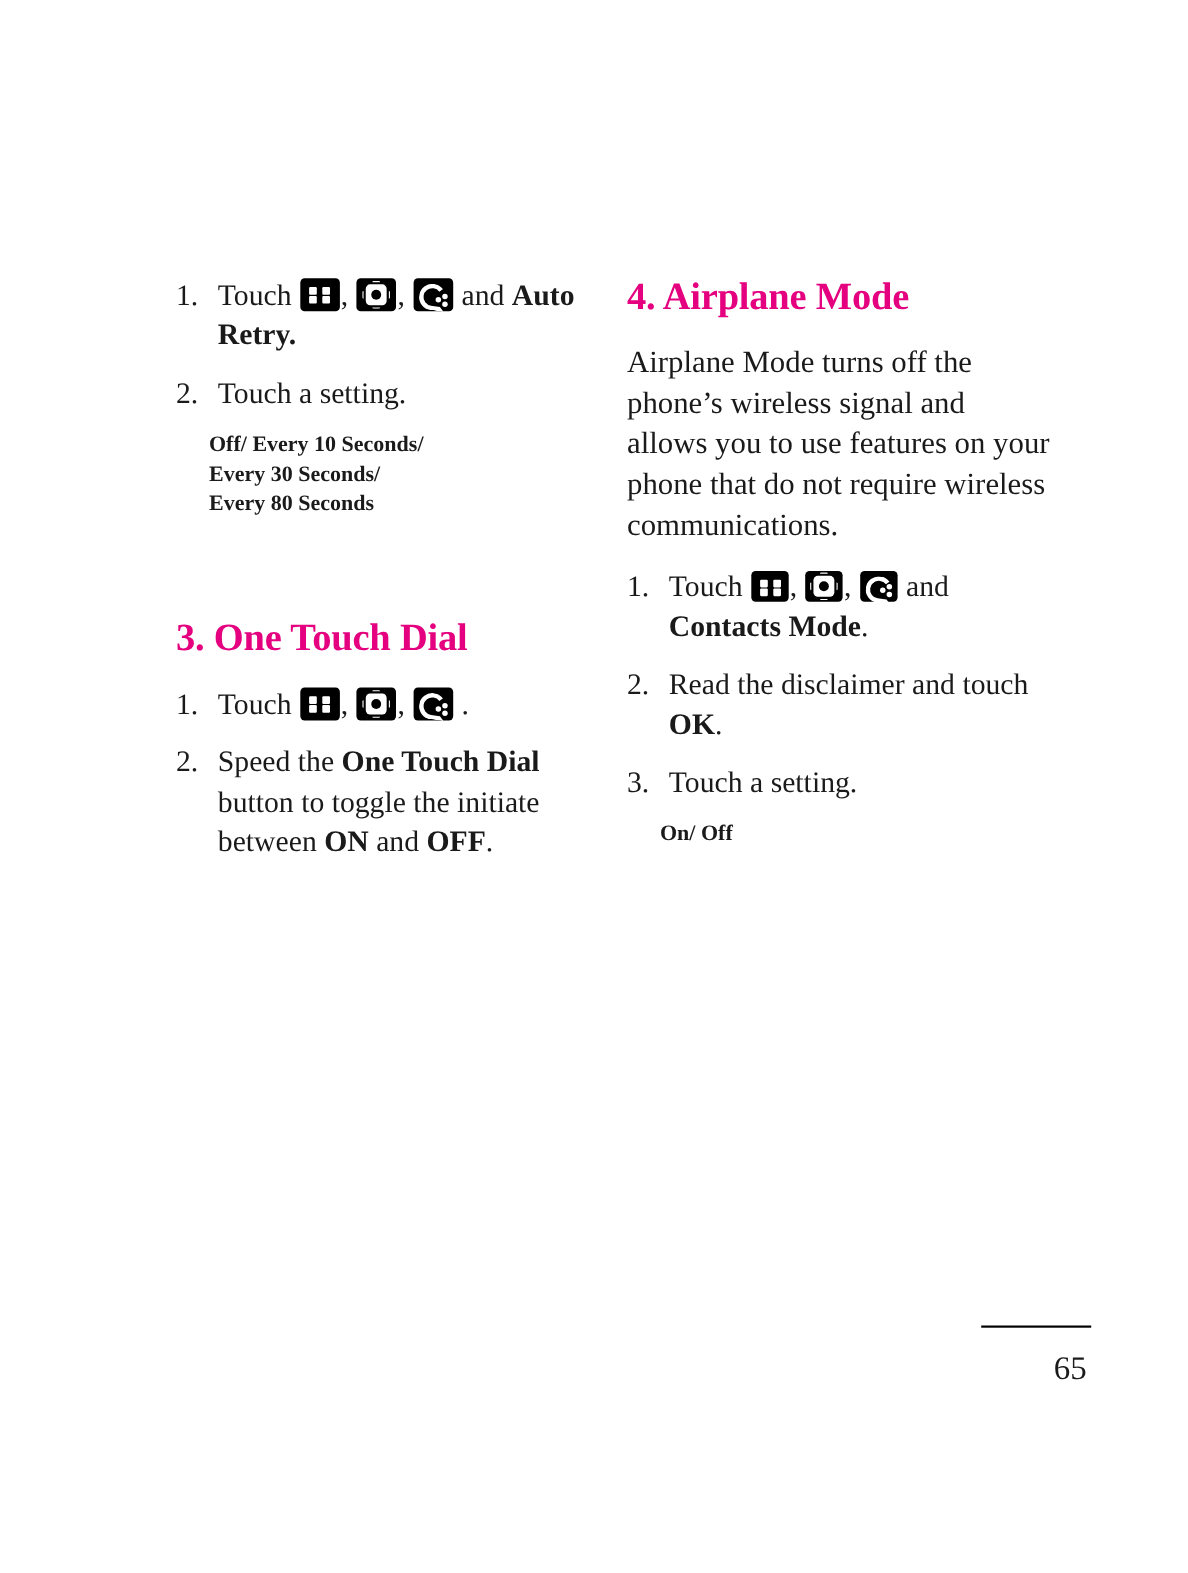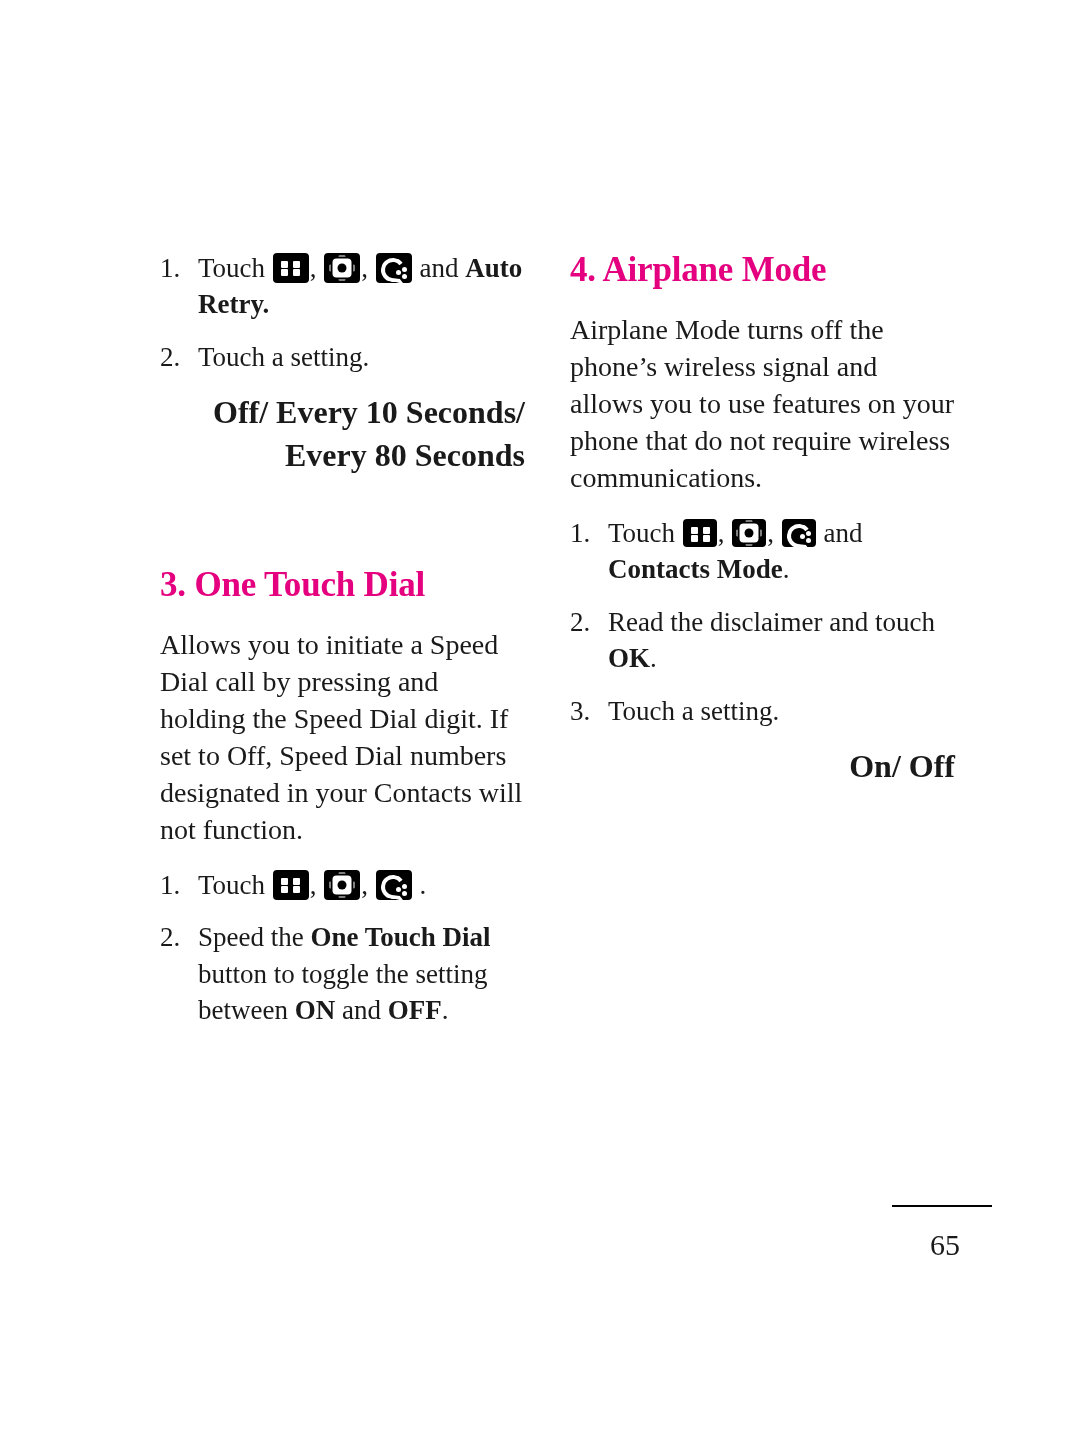--- a/index.html
+++ b/index.html
@@ -73,25 +73,24 @@
   }
   .item .cont {
     display: block;
   }
 
   .bold {
     font-weight: bold;
   }
 
   .options {
-    font-size: 32px;
+    font-size: 20px;
     font-weight: bold;
     line-height: 1.34;
     margin: 14px 0 20px 30px;
-    text-align: right;
   }
   .options.tight {
     margin-top: 8px;
   }
 
   
   .icon {
     display: inline-block;
     vertical-align: -6px;
     width: 36px;
@@ -187,21 +186,21 @@
   .footer-rule {
     position: absolute;
     right: 88px;
     top: 1205px;
     width: 100px;
     height: 2px;
     background: #000000;
   }
   .page-number {
     position: absolute;
-    right: 120px;
+    right: 92px;
     top: 1228px;
     font-size: 30px;
     color: #1a1a1a;
   }
 </style>
 </head>
 <body>
 
 <div class="page">
 
@@ -219,44 +218,44 @@
       </span>
     </div>
 
     <div class="item">
       <span class="num">2.</span>
       <span class="cont">Touch a setting.</span>
     </div>
 
     <div class="options">
       <div>Off/ Every 10 Seconds/</div>
+      <div>Every 30 Seconds/</div>
       <div>Every 80 Seconds</div>
     </div>
 
     <h2 class="heading spaced">3. One Touch Dial</h2>
 
-    <p class="body">Allows you to initiate a Speed Dial call by pressing and holding the Speed Dial digit. If set to Off, Speed Dial numbers designated in your Contacts will not function.</p>
 
     <div class="item">
       <span class="num">1.</span>
       <span class="cont">
         <span>Touch</span>
         <span class="icon icon-grid"></span><span class="comma">,</span>
         <span class="icon icon-gear"><span class="spoke"></span><span class="spoke v"></span><span class="spoke d1"></span><span class="spoke d2"></span><span class="gearshape"></span></span><span class="comma">,</span>
         <span class="icon icon-phone"><span class="handset"></span><span class="dots"></span></span>
         <span>.</span>
       </span>
     </div>
 
     <div class="item">
       <span class="num">2.</span>
       <span class="cont">
         <span>Speed the</span>
         <span class="bold">One Touch Dial</span>
-        <span>button to toggle the setting between</span>
+        <span>button to toggle the initiate between</span>
         <span class="bold">ON</span>
         <span>and</span>
         <span class="bold">OFF</span><span>.</span>
       </span>
     </div>
 
   </div>
 
   <div class="col col-right">
 

